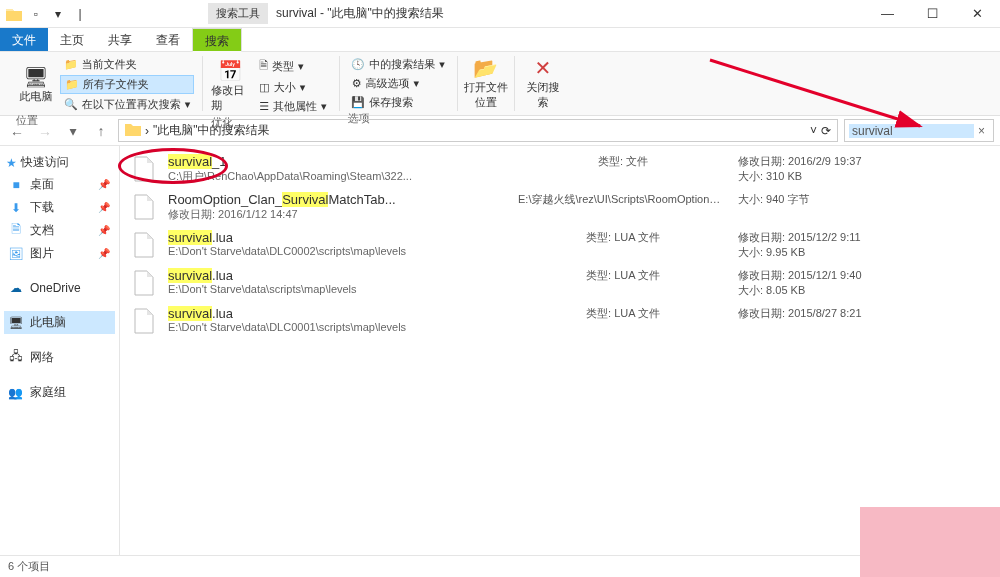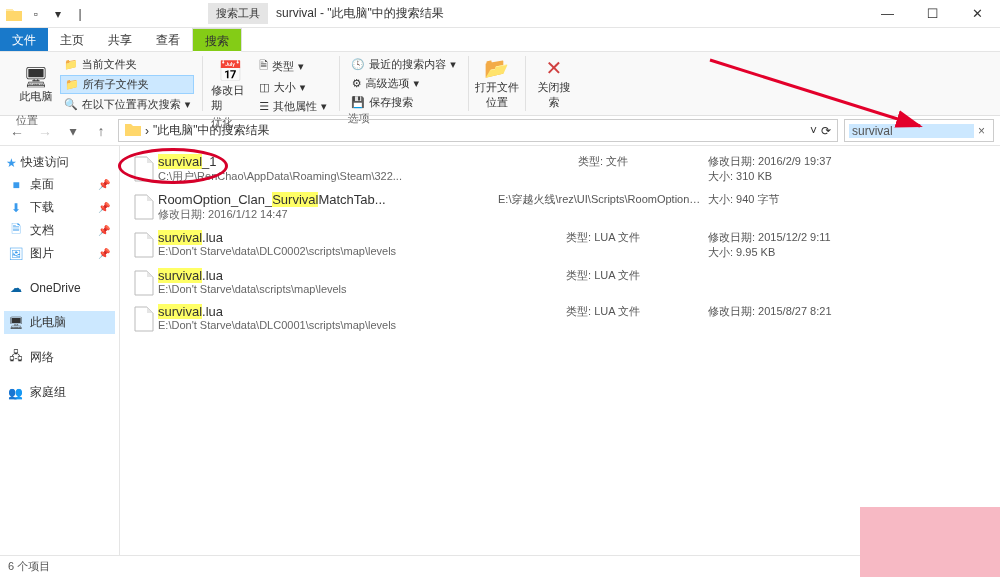--- a/index.html
+++ b/index.html
@@ -45,21 +45,21 @@
 .sidebar { width: 120px; border-right: 1px solid #e5e5e5; padding: 6px 4px; }
 .side-section { margin-bottom: 12px; }
 .side-item { display: flex; align-items: center; gap: 6px; padding: 3px 4px; font-size: 12px; }
 .side-item.selected { background: #cce8ff; }
 .side-icon { width: 16px; height: 16px; display: inline-flex; align-items: center; justify-content: center; font-size: 12px; }
 .side-header { font-weight: normal; display: flex; align-items: center; gap: 4px; padding: 2px; }
 .pin { margin-left: auto; color: #999; font-size: 10px; }
 
 
 .results { flex: 1; overflow: auto; padding: 4px 0; position: relative; }
-.result-row { display: flex; padding: 4px 10px; }
+.result-row { display: flex; padding: 4px 10px; gap: 10px; }
 .file-icon { width: 28px; display: flex; align-items: flex-start; justify-content: center; padding-top: 2px; }
 .file-icon svg { width: 20px; height: 26px; }
 .result-main { flex: 0 0 340px; min-width: 0; }
 .result-title { font-size: 13px; white-space: nowrap; overflow: hidden; text-overflow: ellipsis; }
 .hl { background: #ffff66; }
 .result-path { font-size: 11px; color: #666; white-space: nowrap; overflow: hidden; text-overflow: ellipsis; }
 .result-type { flex: 0 0 210px; font-size: 11px; color: #555; white-space: nowrap; overflow: hidden; text-overflow: ellipsis; text-align: center; }
 .result-meta { flex: 0 0 180px; font-size: 11px; color: #555; }
 .result-meta div { white-space: nowrap; }
 
@@ -158,21 +158,21 @@
           </div>
       </div>
     </div>
     <div class="ribbon-group-label">优化</div>
   </div>
   <div class="ribbon-group">
     <div class="ribbon-group-body">
       <div class="ribbon-col">
         <div class="ribbon-item">
             <span>🕓</span>
-            <span>最近的搜索内容</span>
+            <span>中的搜索结果</span>
             <span>▾</span>
           </div>
         <div class="ribbon-item">
             <span>⚙</span>
             <span>高级选项</span>
             <span>▾</span>
           </div>
         <div class="ribbon-item">
             <span>💾</span>
             <span>保存搜索</span>
@@ -332,20 +332,24 @@
           <svg viewBox="0 0 20 26">
             <path fill="#fff" stroke="#bbb" d="M1 1h12l6 6v18H1z"></path>
             <path fill="#e5e5e5" d="M13 1l6 6h-6z"></path>
           </svg>
         </div>
     <div class="result-main">
       <div class="result-title"><span class="hl">survival</span>.lua</div>
       <div class="result-path">E:\Don't Starve\data\scripts\map\levels</div>
     </div>
     <div class="result-type">类型: LUA 文件</div>
+    <div class="result-meta">
+      <div>修改日期: 2015/12/1 9:40</div>
+      <div>大小: 8.05 KB</div>
+    </div>
       </div>
       <div class="result-row">
     <div class="file-icon">
           <svg viewBox="0 0 20 26">
             <path fill="#fff" stroke="#bbb" d="M1 1h12l6 6v18H1z"></path>
             <path fill="#e5e5e5" d="M13 1l6 6h-6z"></path>
           </svg>
         </div>
     <div class="result-main">
       <div class="result-title"><span class="hl">survival</span>.lua</div>

